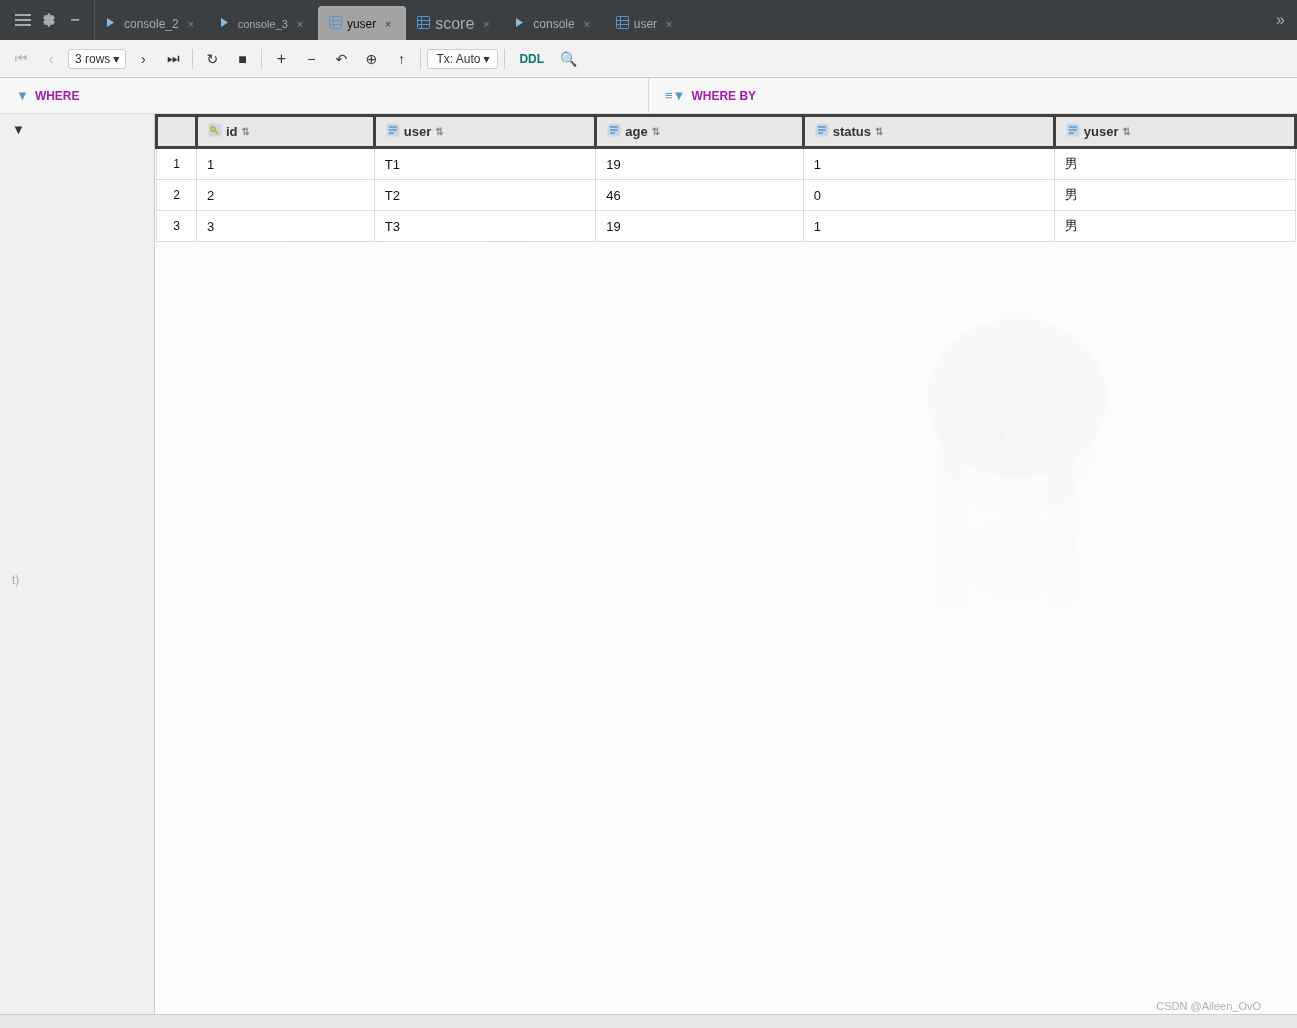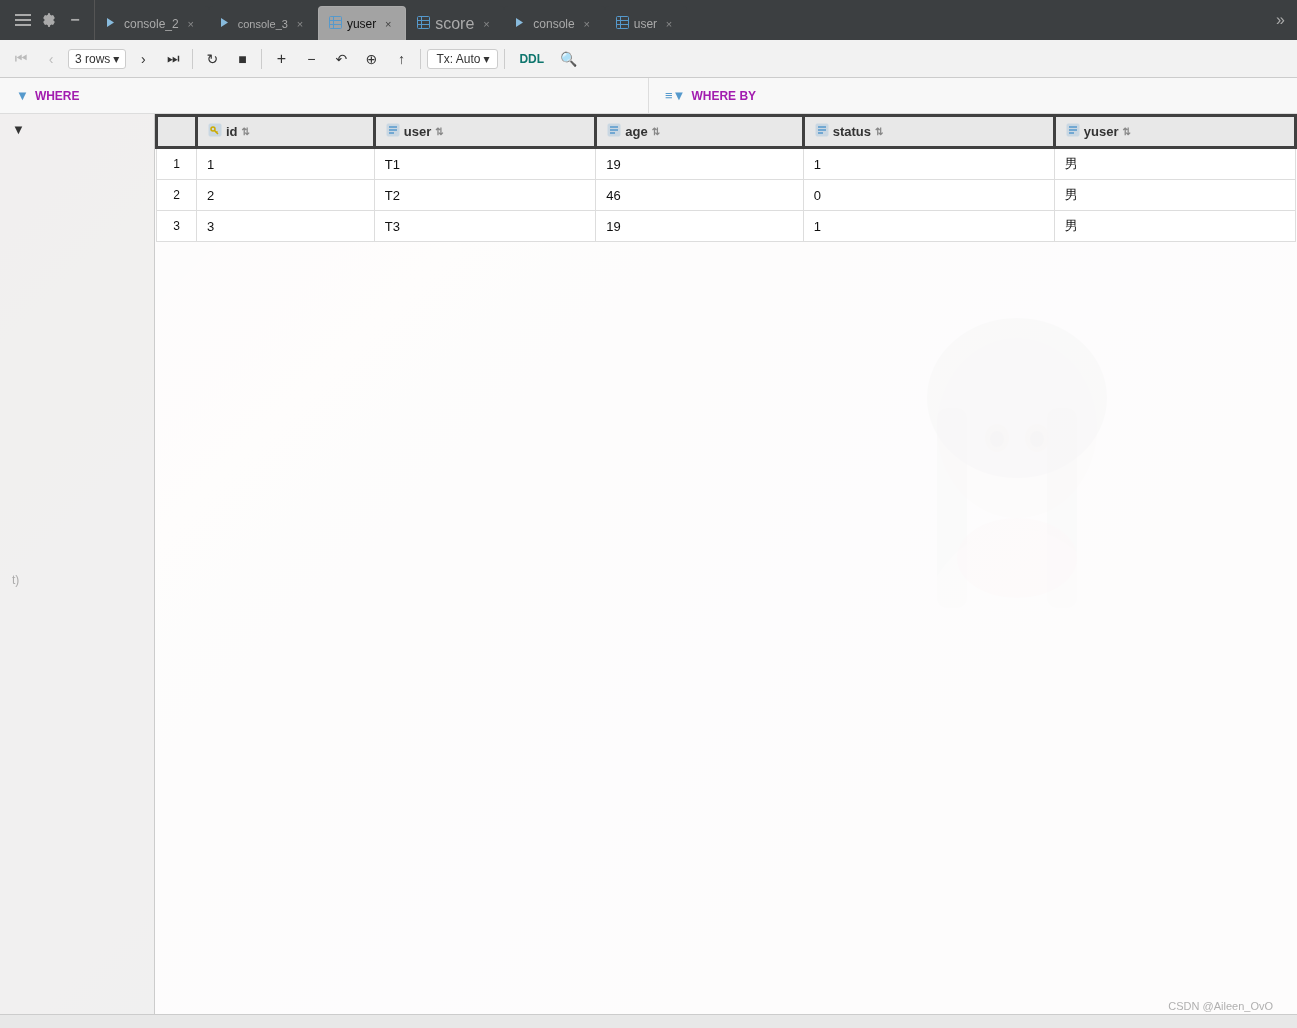--- a/index.html
+++ b/index.html
@@ -314,21 +314,21 @@
     
     .sort-icon {
       color: #888;
       font-size: 10px;
     }
 
     
     .watermark {
       position: absolute;
       bottom: 16px;
-      right: 24px;
+      right: 36px;
       font-size: 11px;
       color: rgba(100,100,100,0.5);
       z-index: 10;
     }
 
     
     .table-area::-webkit-scrollbar {
       width: 8px;
       height: 8px;
     }

